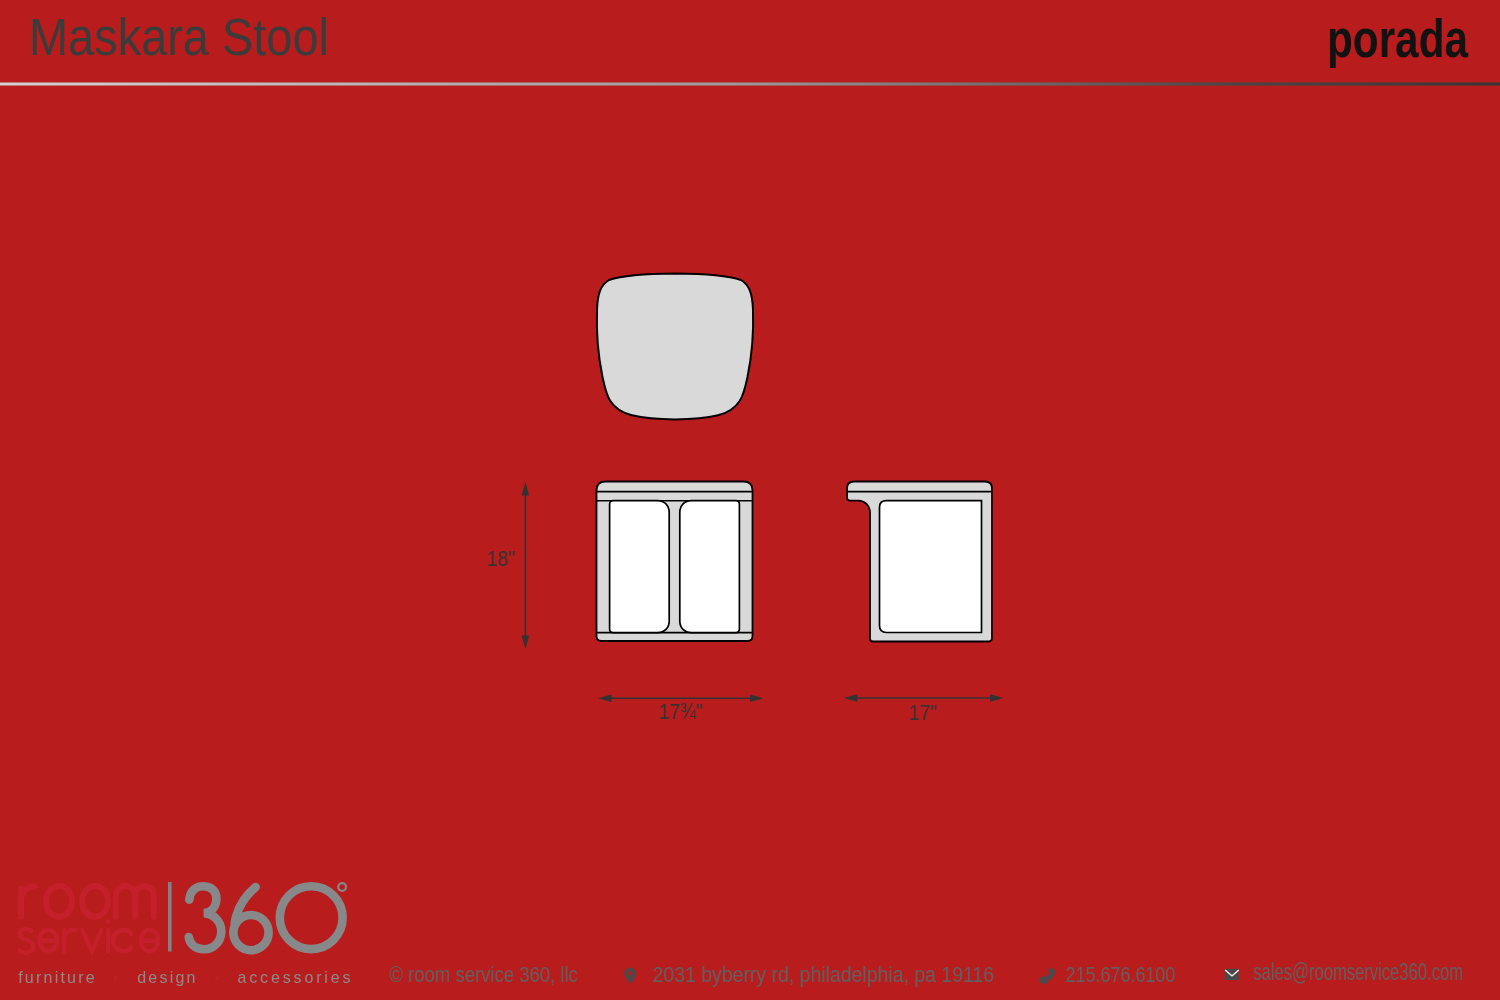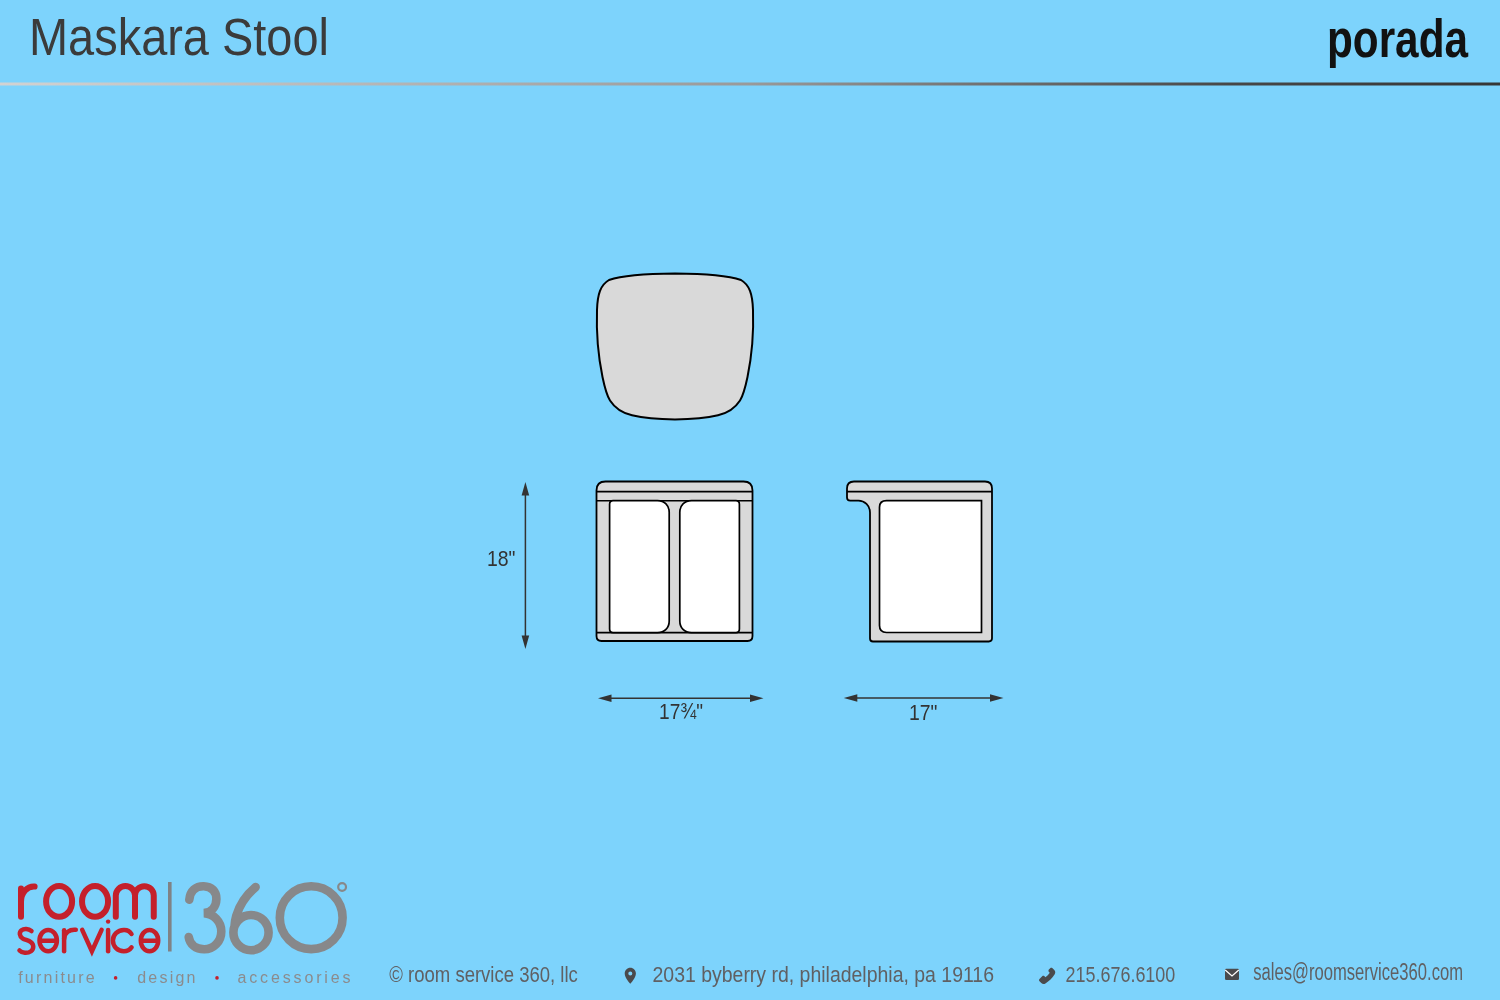--- a/index.html
+++ b/index.html
@@ -1,16 +1,16 @@
 <!DOCTYPE html>
 <html><head>
 <meta charset="utf-8">
 <style>
   html,body{margin:0;padding:0;background:#fff;}
-  #page{position:relative;width:1500px;height:1000px;background:#7dd3fc;overflow:hidden;
+  #page{position:relative;width:1500px;height:1000px;background:#b91c1c;overflow:hidden;
         font-family:"Liberation Sans", sans-serif;}
   svg{position:absolute;left:0;top:0;}
 </style>
 </head>
 <body>
 <div id="page">
 <svg width="1500" height="1000" viewBox="0 0 1500 1000">
   <defs>
     <linearGradient id="hdrline" x1="0" y1="0" x2="1" y2="0">
       <stop offset="0" stop-color="#d2d2d2"></stop>

